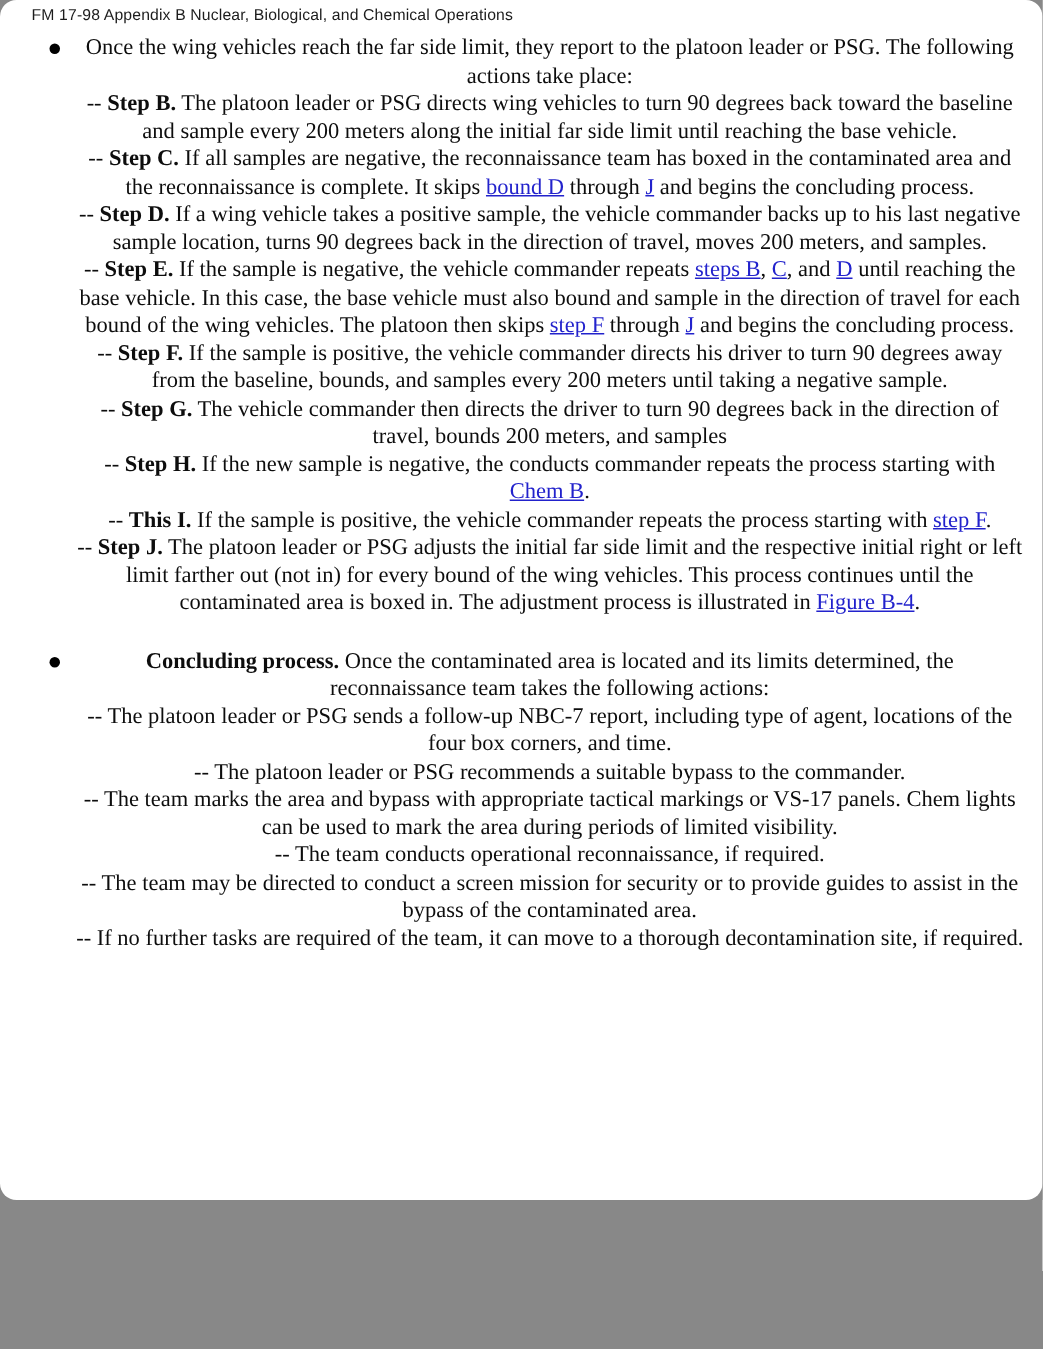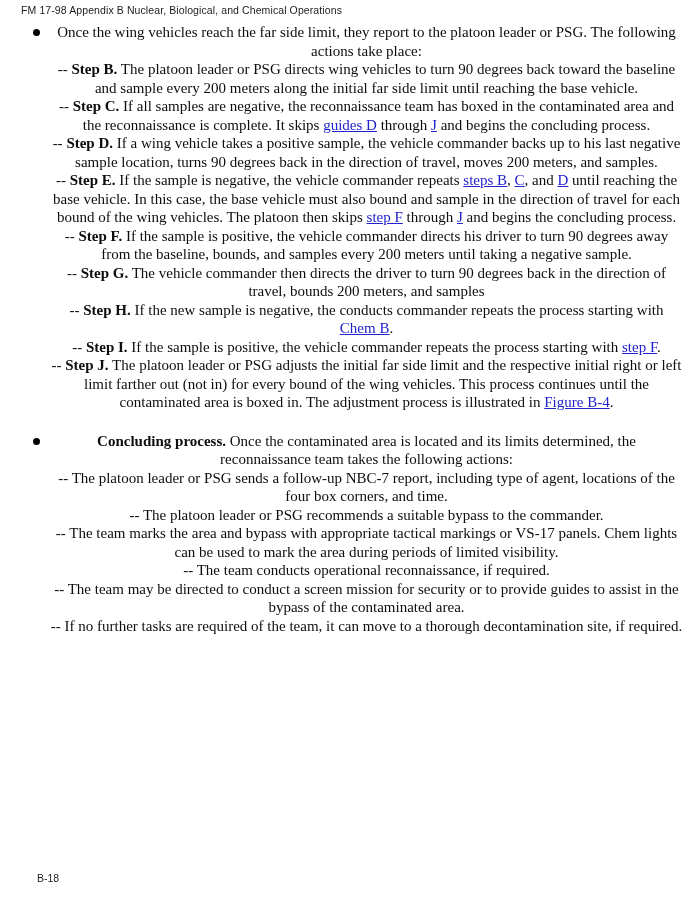--- a/index.html
+++ b/index.html
@@ -1,23 +1,24 @@
 <!DOCTYPE html>
 <html style="--link-color: #2222cc;"><head>
 <meta charset="utf-8">
 <style>
   html, body { margin: 0; padding: 0; background: #888; }
   .page {
     position: relative;
     width: 695px;
-    height: 899px;
+    height: 800px;
     margin: 0 auto;
     background: #ffffff;
     overflow: hidden;
     box-sizing: border-box;
+    border-radius: 11px;
   }
   .header {
     position: absolute;
     left: 21px;
     top: 4px;
     font-family: "Liberation Sans", sans-serif;
     font-size: 10.5px;
     color: #1c1c1c;
     letter-spacing: 0.1px;
   }
@@ -68,27 +69,27 @@
   <div class="header">FM 17-98 Appendix B Nuclear, Biological, and Chemical Operations</div>
 
   <div class="content">
       <div class="bullet">
         <span class="marker-col">
           <span class="dot"></span>
         </span>
         <div class="btext">
           <div class="para"><span>Once the wing vehicles reach the far side limit, they report to the platoon leader or PSG. The following actions take place:</span></div>
           <div class="para"><span>-- </span><span class="b">Step B.</span><span> The platoon leader or PSG directs wing vehicles to turn 90 degrees back toward the baseline and sample every 200 meters along the initial far side limit until reaching the base vehicle.</span></div>
-          <div class="para"><span>-- </span><span class="b">Step C.</span><span> If all samples are negative, the reconnaissance team has boxed in the contaminated area and the reconnaissance is complete. It skips </span><a class="lnk">guides D</a><span> through </span><a class="lnk">J</a><span> and begins the concluding process.</span></div>
+          <div class="para"><span>-- </span><span class="b">Step C.</span><span> If all samples are negative, the reconnaissance team has boxed in the contaminated area and the reconnaissance is complete. It skips </span><a class="lnk">bound D</a><span> through </span><a class="lnk">J</a><span> and begins the concluding process.</span></div>
           <div class="para"><span>-- </span><span class="b">Step D.</span><span> If a wing vehicle takes a positive sample, the vehicle commander backs up to his last negative sample location, turns 90 degrees back in the direction of travel, moves 200 meters, and samples.</span></div>
           <div class="para"><span>-- </span><span class="b">Step E.</span><span> If the sample is negative, the vehicle commander repeats </span><a class="lnk">steps B</a><span>, </span><a class="lnk">C</a><span>, and </span><a class="lnk">D</a><span> until reaching the base vehicle. In this case, the base vehicle must also bound and sample in the direction of travel for each bound of the wing vehicles. The platoon then skips </span><a class="lnk">step F</a><span> through </span><a class="lnk">J</a><span> and begins the concluding process.</span></div>
           <div class="para"><span>-- </span><span class="b">Step F.</span><span> If the sample is positive, the vehicle commander directs his driver to turn 90 degrees away from the baseline, bounds, and samples every 200 meters until taking a negative sample.</span></div>
           <div class="para"><span>-- </span><span class="b">Step G.</span><span> The vehicle commander then directs the driver to turn 90 degrees back in the direction of travel, bounds 200 meters, and samples</span></div>
           <div class="para"><span>-- </span><span class="b">Step H.</span><span> If the new sample is negative, the conducts commander repeats the process starting with </span><a class="lnk">Chem B</a><span>.</span></div>
-          <div class="para"><span>-- </span><span class="b">Step I.</span><span> If the sample is positive, the vehicle commander repeats the process starting with </span><a class="lnk">step F</a><span>.</span></div>
+          <div class="para"><span>-- </span><span class="b">This I.</span><span> If the sample is positive, the vehicle commander repeats the process starting with </span><a class="lnk">step F</a><span>.</span></div>
           <div class="para"><span>-- </span><span class="b">Step J.</span><span> The platoon leader or PSG adjusts the initial far side limit and the respective initial right or left limit farther out (not in) for every bound of the wing vehicles. This process continues until the contaminated area is boxed in. The adjustment process is illustrated in </span><a class="lnk">Figure B-4</a><span>.</span></div>
         </div>
       </div>
       <div class="bullet">
         <span class="marker-col">
           <span class="dot"></span>
         </span>
         <div class="btext">
           <div class="para"><span class="b">Concluding process.</span><span> Once the contaminated area is located and its limits determined, the reconnaissance team takes the following actions:</span></div>
           <div class="para"><span>-- The platoon leader or PSG sends a follow-up NBC-7 report, including type of agent, locations of the four box corners, and time.</span></div>

